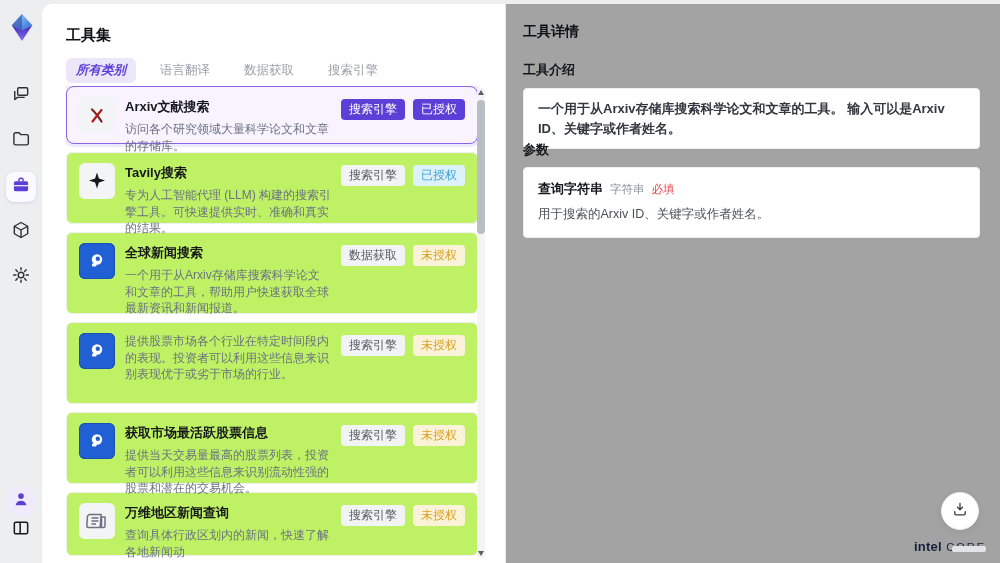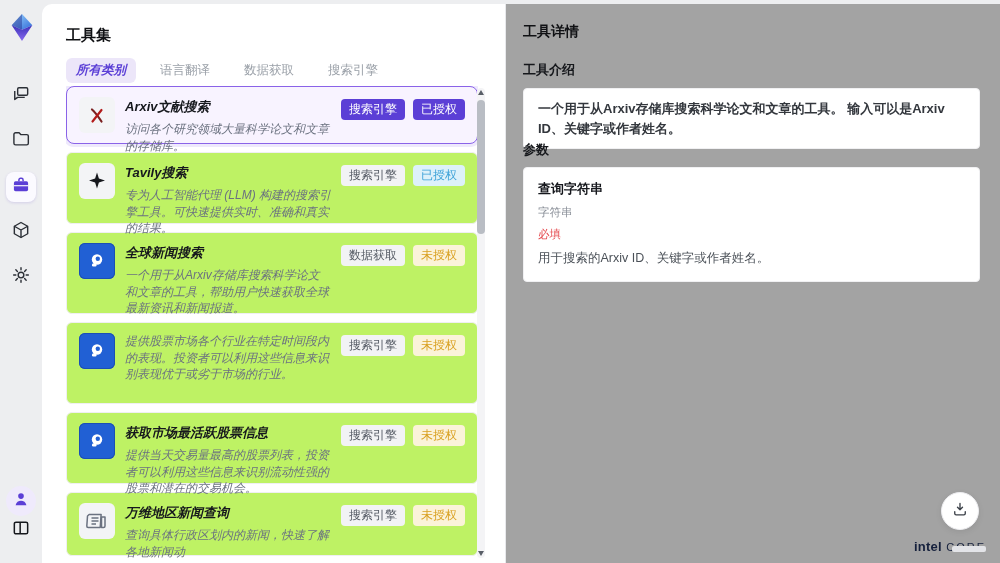--- a/index.html
+++ b/index.html
@@ -21,21 +21,21 @@
   .tabs { position:absolute; left:24px; top:54px; display:flex; gap:14px; align-items:center; }
   .tab { font-size:12.5px; color:#9aa0a8; padding:4px 10px; border-radius:6px; cursor:pointer; white-space:nowrap; }
   .tab.active { background:#ece6f9; color:#5b3fd6; font-weight:bold;font-style:italic; }
 
   .tool-list { position:absolute; left:24px; top:82px; width:412px; bottom:0; overflow:hidden; }
   .card { display:flex; gap:10px; padding:10px 12px; background:#bef264; border:1px solid #efeff2; border-radius:6px; margin-bottom:8px; cursor:pointer; }
   .card.selected { background:#f8f3ff; border:1.5px solid #8a63e8; box-shadow:0 0 0 3px rgba(138,99,232,.14); border-radius:8px; }
   .tool-ico { flex:0 0 36px; width:36px; height:36px; border-radius:6px; background:#f3f4f6; display:flex; align-items:center; justify-content:center; }
   .tool-ico svg { width:24px; height:24px; }
   .tool-ico.blue { background:#2160d4; box-shadow:inset 0 0 0 1px #1b4fb4; }
-  .tool-body { flex:1; min-width:0;font-style:italic; }
+  .tool-body { flex:1; min-width:0; }
   .tool-name { font-size:13px; font-weight:bold; color:#16181d; margin:1px 0 5px; }
   .tool-desc { font-size:12px; color:#6b7280; line-height:1.38; }
   .badges { display:flex; gap:8px; align-items:flex-start; margin-top:2px; }
   .badge { font-size:12px; padding:2px 8px; border-radius:4px; white-space:nowrap; }
   .badge.purple { background:#5b3fd6; color:#fff; }
   .badge.gray   { background:#f2f3f5; color:#565c66; }
   .badge.blue   { background:#ddf1fa; color:#3da2d8; }
   .badge.yellow { background:#fbf3d9; color:#d9a021; }
 
   
@@ -46,21 +46,21 @@
   .varrow.up { top:2px; border-bottom:5px solid #5a5f68; }
   .varrow.down { bottom:2px; border-top:5px solid #5a5f68; }
 
   
   .details { position:absolute; left:463px; top:0; right:0; height:100%; background:#a3a3a3; border-left:1px solid #e8e9ec; }
   .d-title { position:absolute; left:17px; top:19px; font-size:14px; font-weight:bold; color:#101114; }
   .d-sub { position:absolute; left:17px; font-size:13px; font-weight:bold; color:#15171b; }
   .d-box { position:absolute; left:17px; right:20px; background:#fff; border-radius:4px; border:1px solid #f0f0f2; }
   .intro-box { top:84px; padding:10px 14px; font-size:13px; color:#33373d; line-height:1.5;font-weight:bold; }
   .param-box { top:163px; padding:12px 14px 14px; }
-  .param-head { display:flex; align-items:baseline; gap:7px; margin-bottom:8px;flex-direction:column; }
+  .param-head { display:flex; align-items:baseline; gap:7px; margin-bottom:8px; }
   .param-name { font-size:13px; font-weight:bold; color:#16181d; }
   .param-type { font-size:11.5px; color:#8a8f98; }
   .param-req { font-size:11.5px; color:#e5484d; }
   .param-desc { font-size:12.5px; color:#4b5158; }
 
   
   .dl-btn { position:absolute; right:21px; top:488px; width:38px; height:38px; border-radius:50%; background:#fff; border:1px solid #ededf0; box-shadow:0 2px 6px rgba(0,0,0,.08); display:flex; align-items:center; justify-content:center; cursor:pointer; }
   .brand { position:absolute; right:14px; top:533px; text-align:right; color:#15203c;padding-left:36px; }
   .brand .b1 { font-size:13px; font-weight:bold; letter-spacing:.2px; }
   .brand .b2 { font-size:11px; letter-spacing:2px; text-transform:uppercase; font-weight:normal; }

